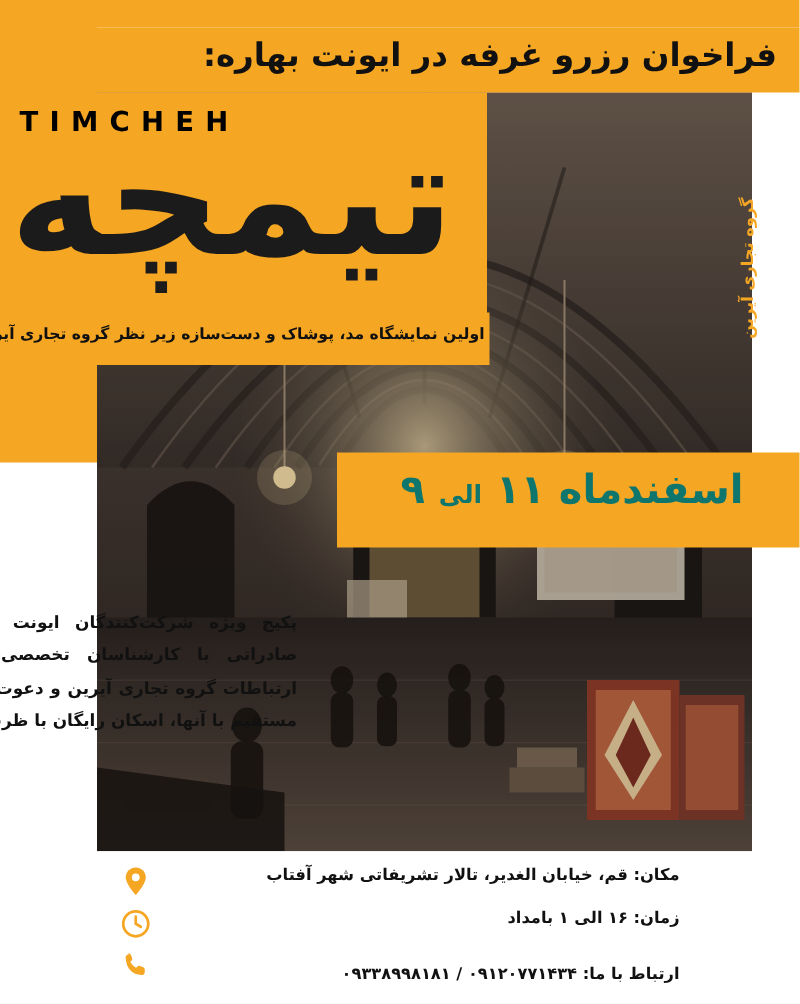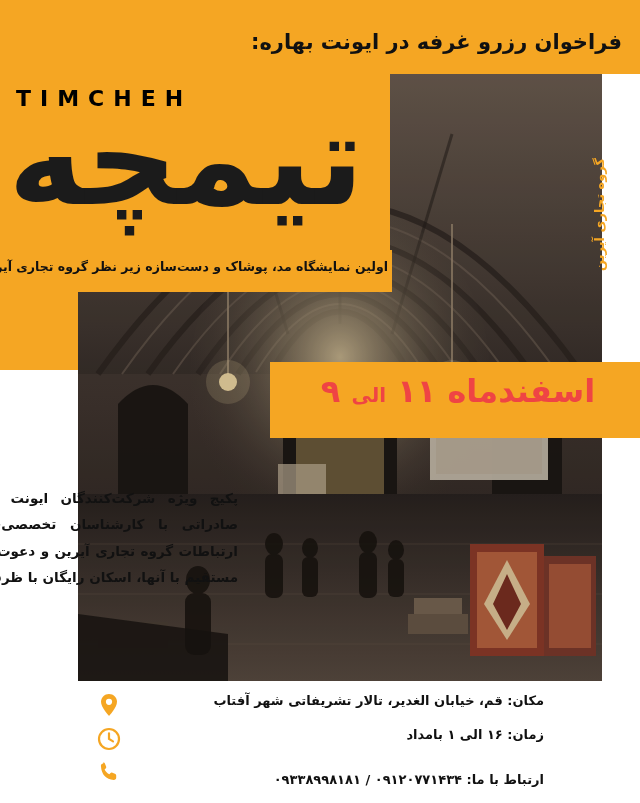--- a/index.html
+++ b/index.html
@@ -40,21 +40,21 @@
     left: 0;
     top: 22px;
     width: 640px;
     height: 52px;
     background: #F5A623;
   }
   .headline {
     position: absolute;
     right: 18px;
     top: 30px;
-    font-size: 21px;
+    font-size: 26px;
     font-weight: bold;
     color: #111111;
     letter-spacing: -0.5px;
     white-space: nowrap;
     direction: rtl;
   }
 
   
   .photo {
     position: absolute;
@@ -147,21 +147,21 @@
     background: #F5A623;
   }
   .date-text {
     position: absolute;
     left: 290px;
     top: 372px;
     width: 336px;
     text-align: center;
     font-size: 32px;
     font-weight: bold;
-    color: #ef4444;
+    color: #0f766e;
     direction: rtl;
     white-space: nowrap;
   }
   .date-text .small {
     font-size: 20px;
   }
 
   
   .desc {
     position: absolute;

